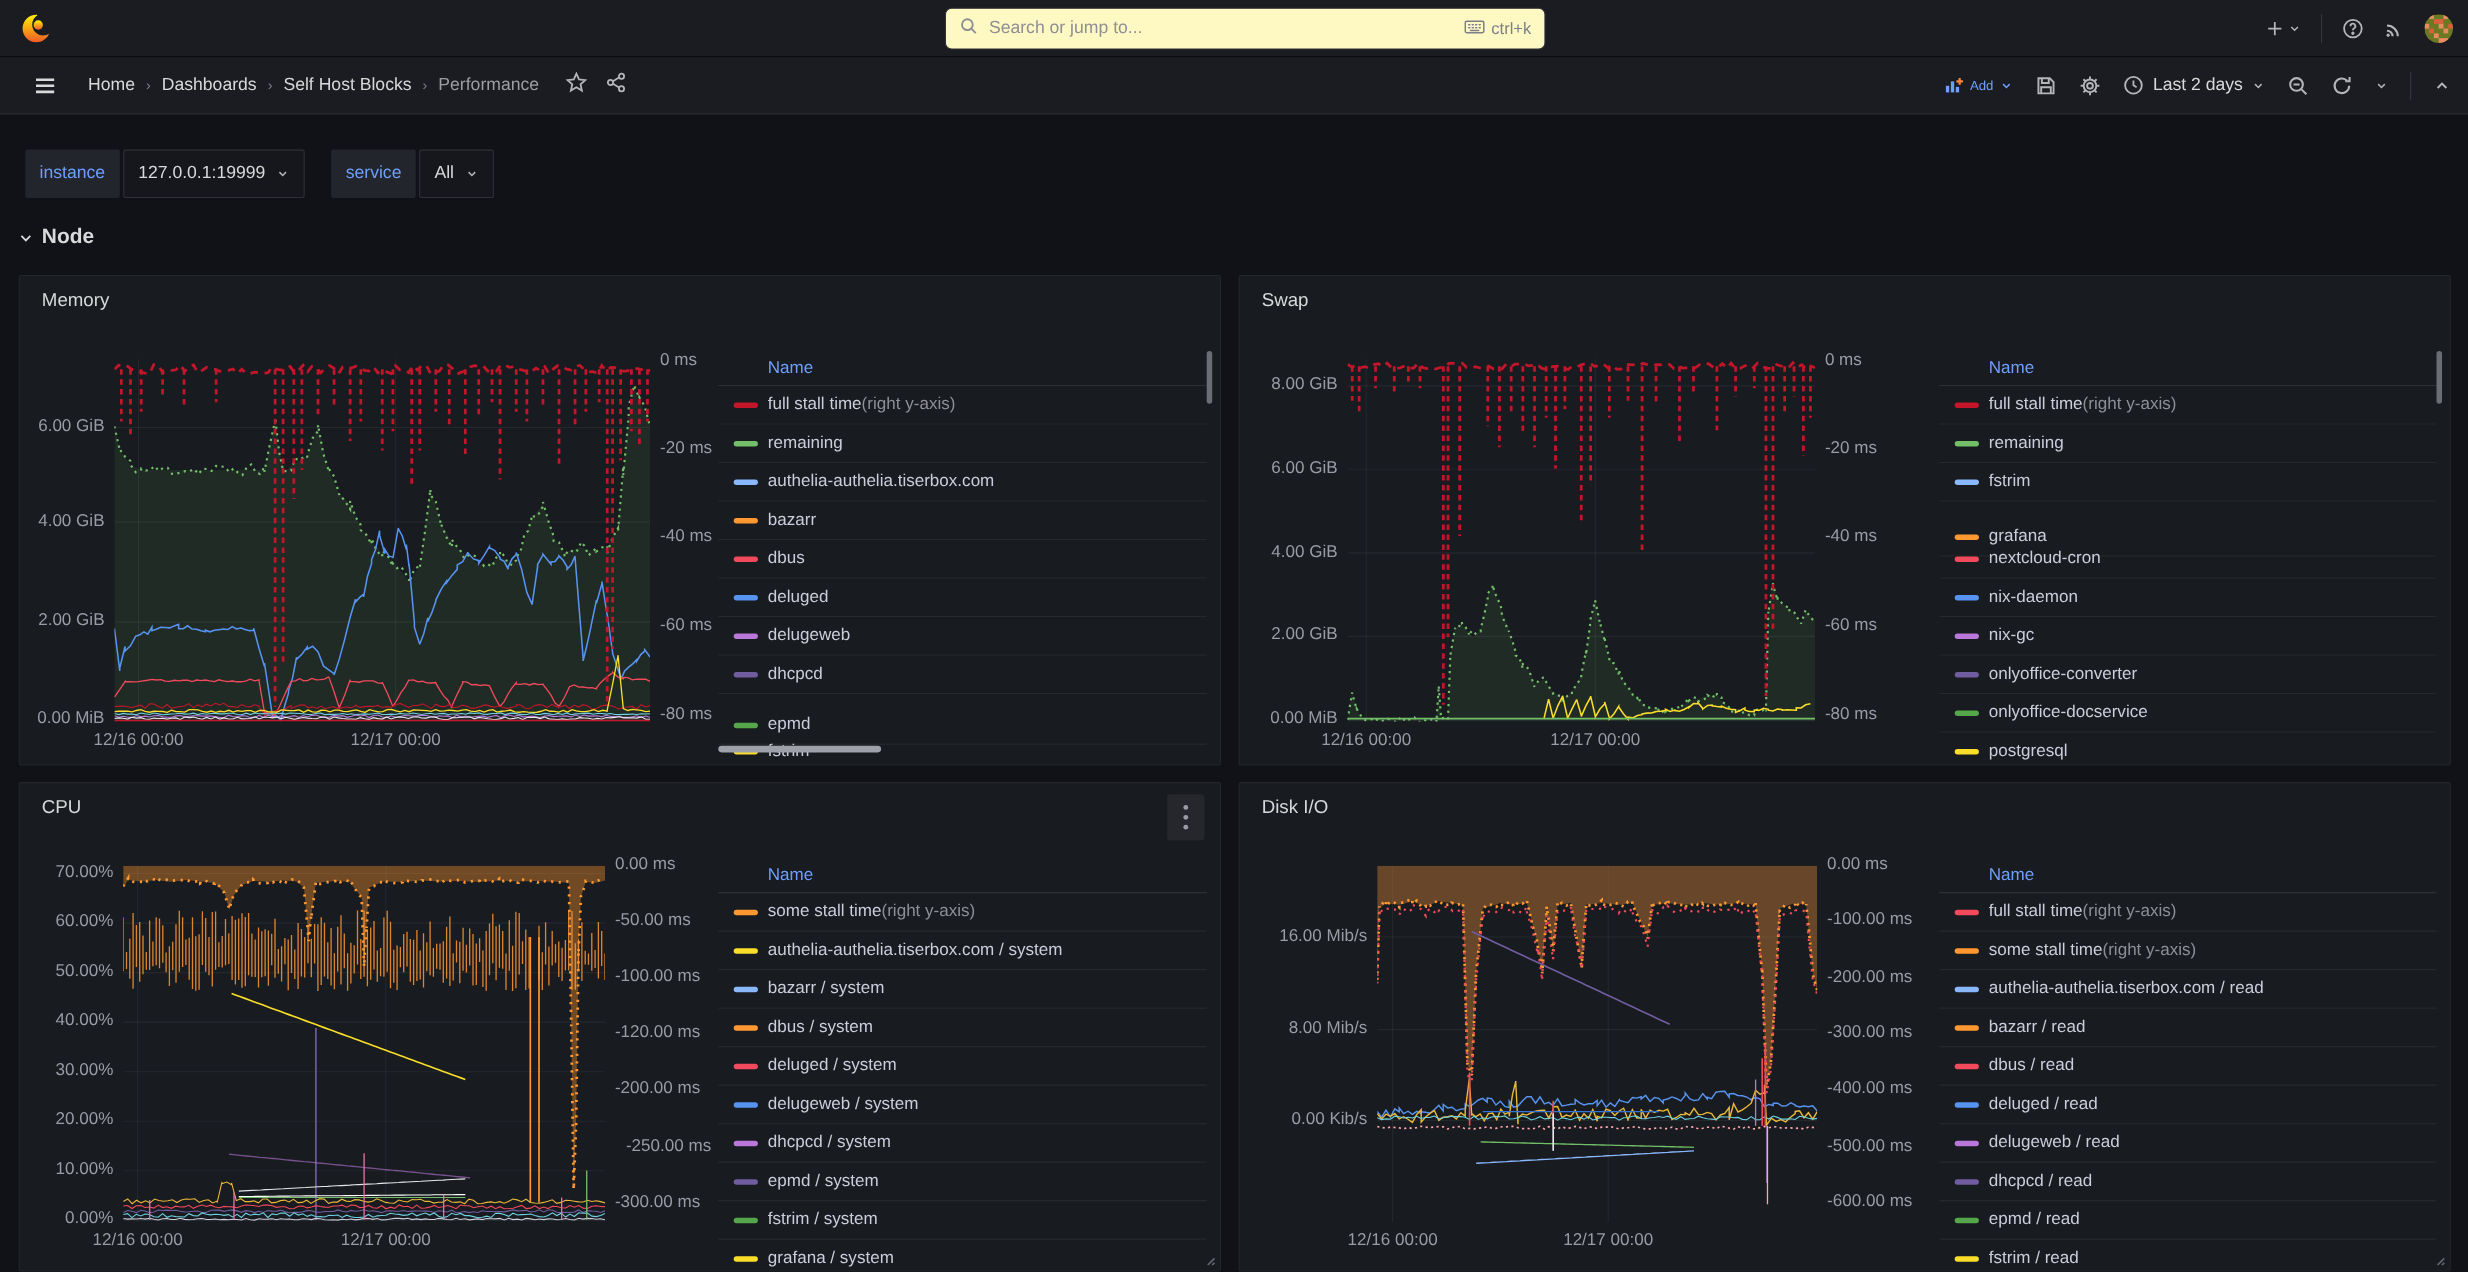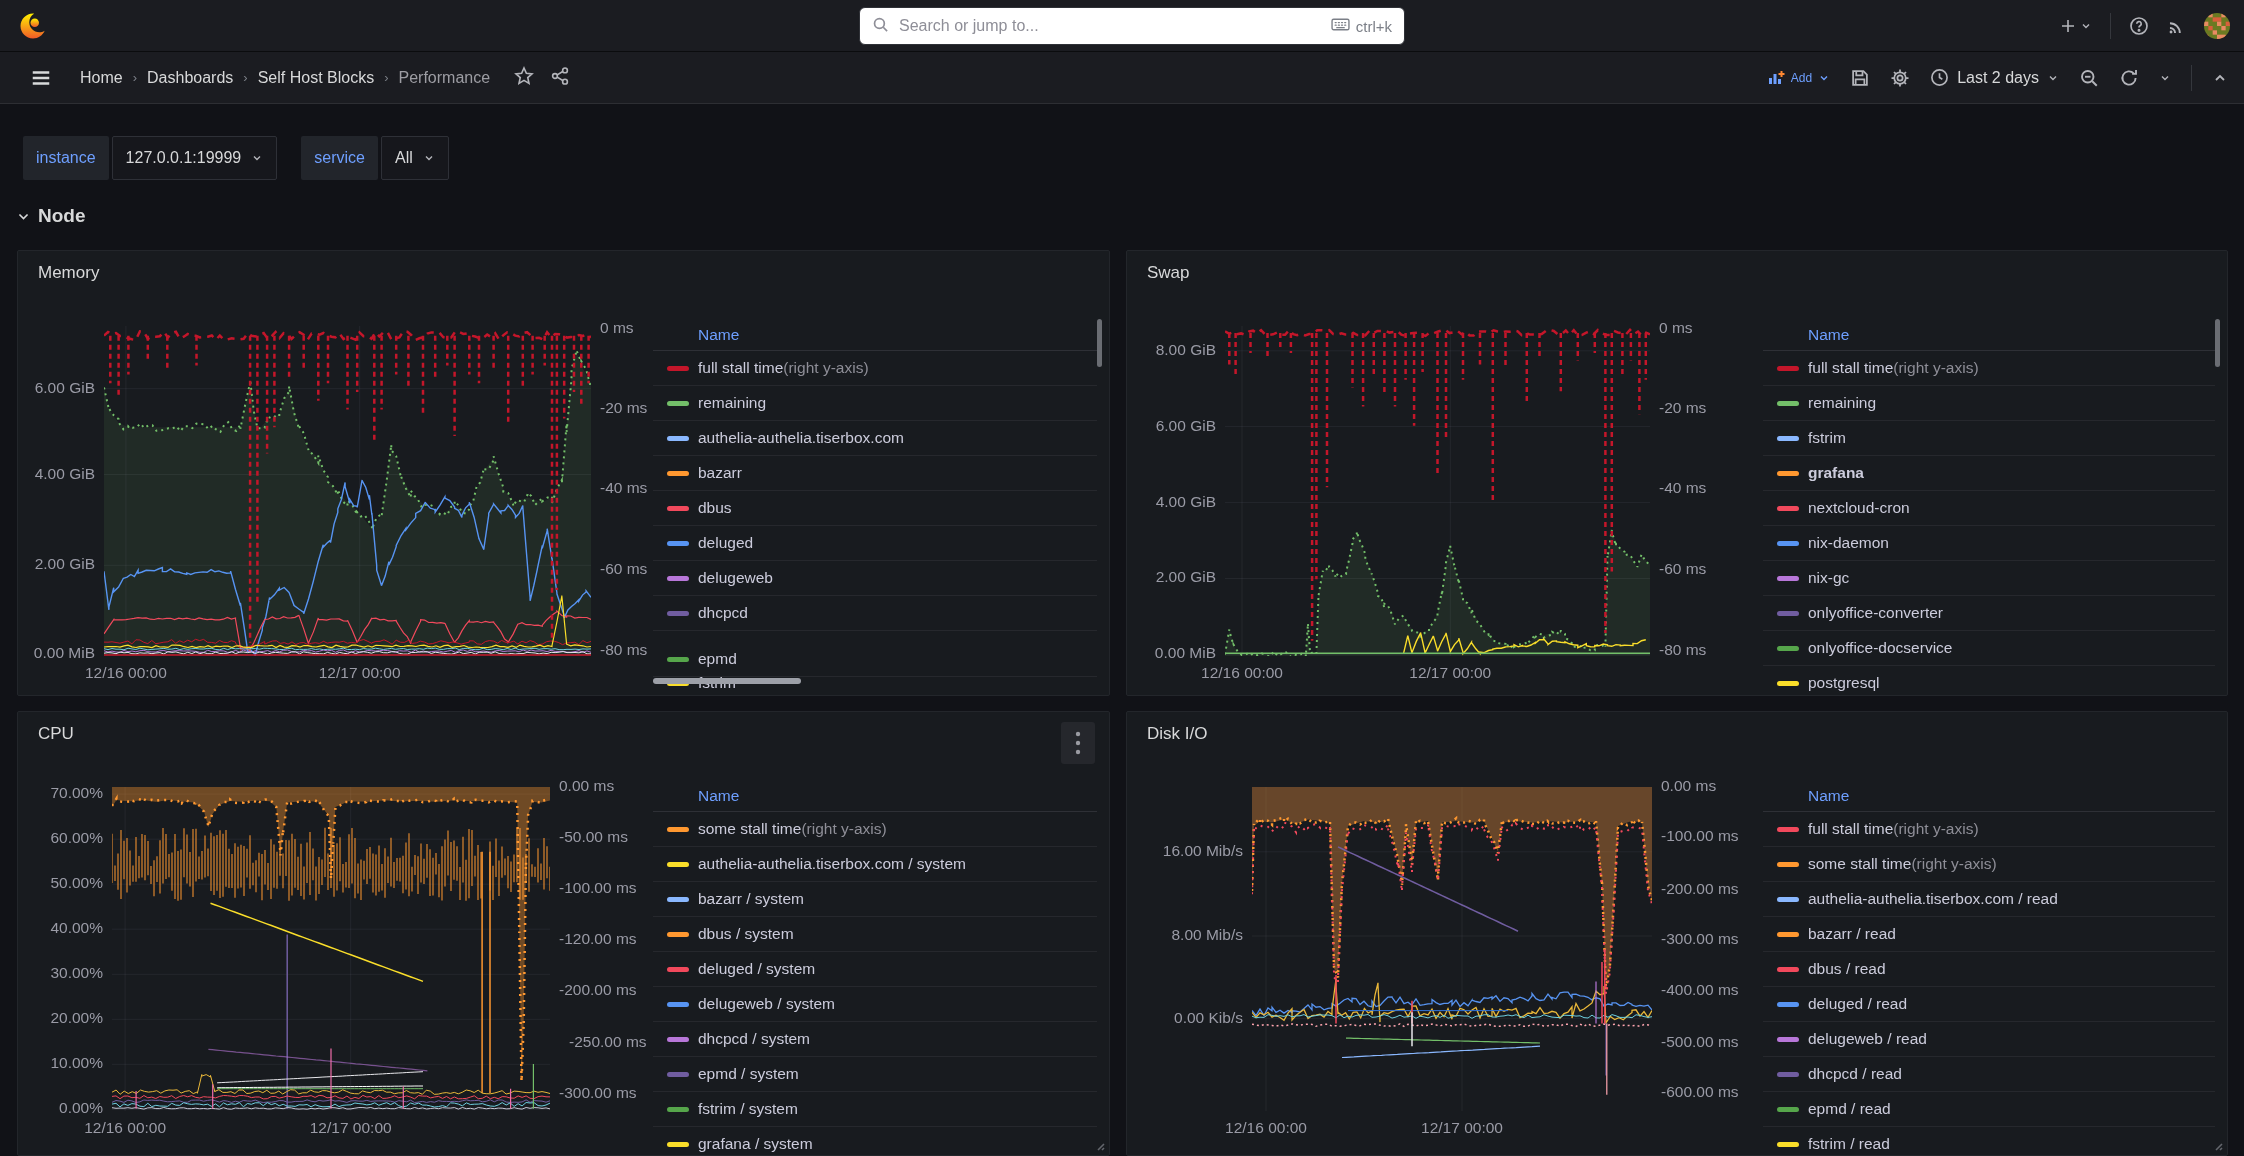--- a/index.html
+++ b/index.html
@@ -5,21 +5,21 @@
   * { box-sizing: border-box; }
   html,body { width:2244px; height:1156px; margin:0; overflow:hidden;
     background:#111217; font-family:"Liberation Sans", sans-serif; color:#ccccdc; }
   .abs { position:absolute; }
 
   
   .topbar { position:absolute; left:0; top:0; width:2244px; height:52px;
     background:#1b1c21; border-bottom:1px solid #0b0c0e; }
   .logo { position:absolute; left:18px; top:11px; width:30px; height:30px; }
   .searchbox { position:absolute; left:859px; top:7px; width:546px; height:38px;
-    background:#ffffff; border:1px solid #2f3137; border-radius:6px;
+    background:#fef9c3; border:1px solid #2f3137; border-radius:6px;
     display:flex; align-items:center; padding:0 12px; color:#8e8e97; font-size:16px; }
   .searchbox .ph { flex:1; margin-left:10px; color:#8e8e97; }
   .kbd-hint { display:flex; align-items:center; gap:6px; color:#7b7f87; font-size:15px; }
   .tb-right { position:absolute; right:14px; top:0; height:52px; display:flex; align-items:center; gap:18px; }
   .vdiv { width:1px; height:26px; background:#35373d; }
   .iconbtn { display:flex; align-items:center; gap:4px; cursor:pointer; }
   .avatar { width:26px; height:26px; border-radius:50%; overflow:hidden; }
 
   
   .navbar { position:absolute; left:0; top:52px; width:2244px; height:52px;
@@ -379,21 +379,21 @@
       <span class="leg-suffix"> (right y-axis)</span>
     </div>
     <div class="leg-row" style="left: 636px; right: 12px; top: 135px;">
       <span class="swatch" style="background: rgb(115, 191, 105);"></span>
       <span class="leg-name">remaining</span>
     </div>
     <div class="leg-row" style="left: 636px; right: 12px; top: 170px;">
       <span class="swatch" style="background: rgb(138, 184, 255);"></span>
       <span class="leg-name">fstrim</span>
     </div>
-    <div class="leg-row" style="left: 636px; right: 12px; top: 205px; font-weight: bold;">
+    <div class="leg-row" style="left: 636px; right: 12px; top: 220px;">
       <span class="swatch" style="background: rgb(255, 152, 48);"></span>
       <span class="leg-name">grafana</span>
     </div>
     <div class="leg-row" style="left: 636px; right: 12px; top: 240px;">
       <span class="swatch" style="background: rgb(242, 73, 92);"></span>
       <span class="leg-name">nextcloud-cron</span>
     </div>
     <div class="leg-row" style="left: 636px; right: 12px; top: 275px;">
       <span class="swatch" style="background: rgb(87, 148, 242);"></span>
       <span class="leg-name">nix-daemon</span>

